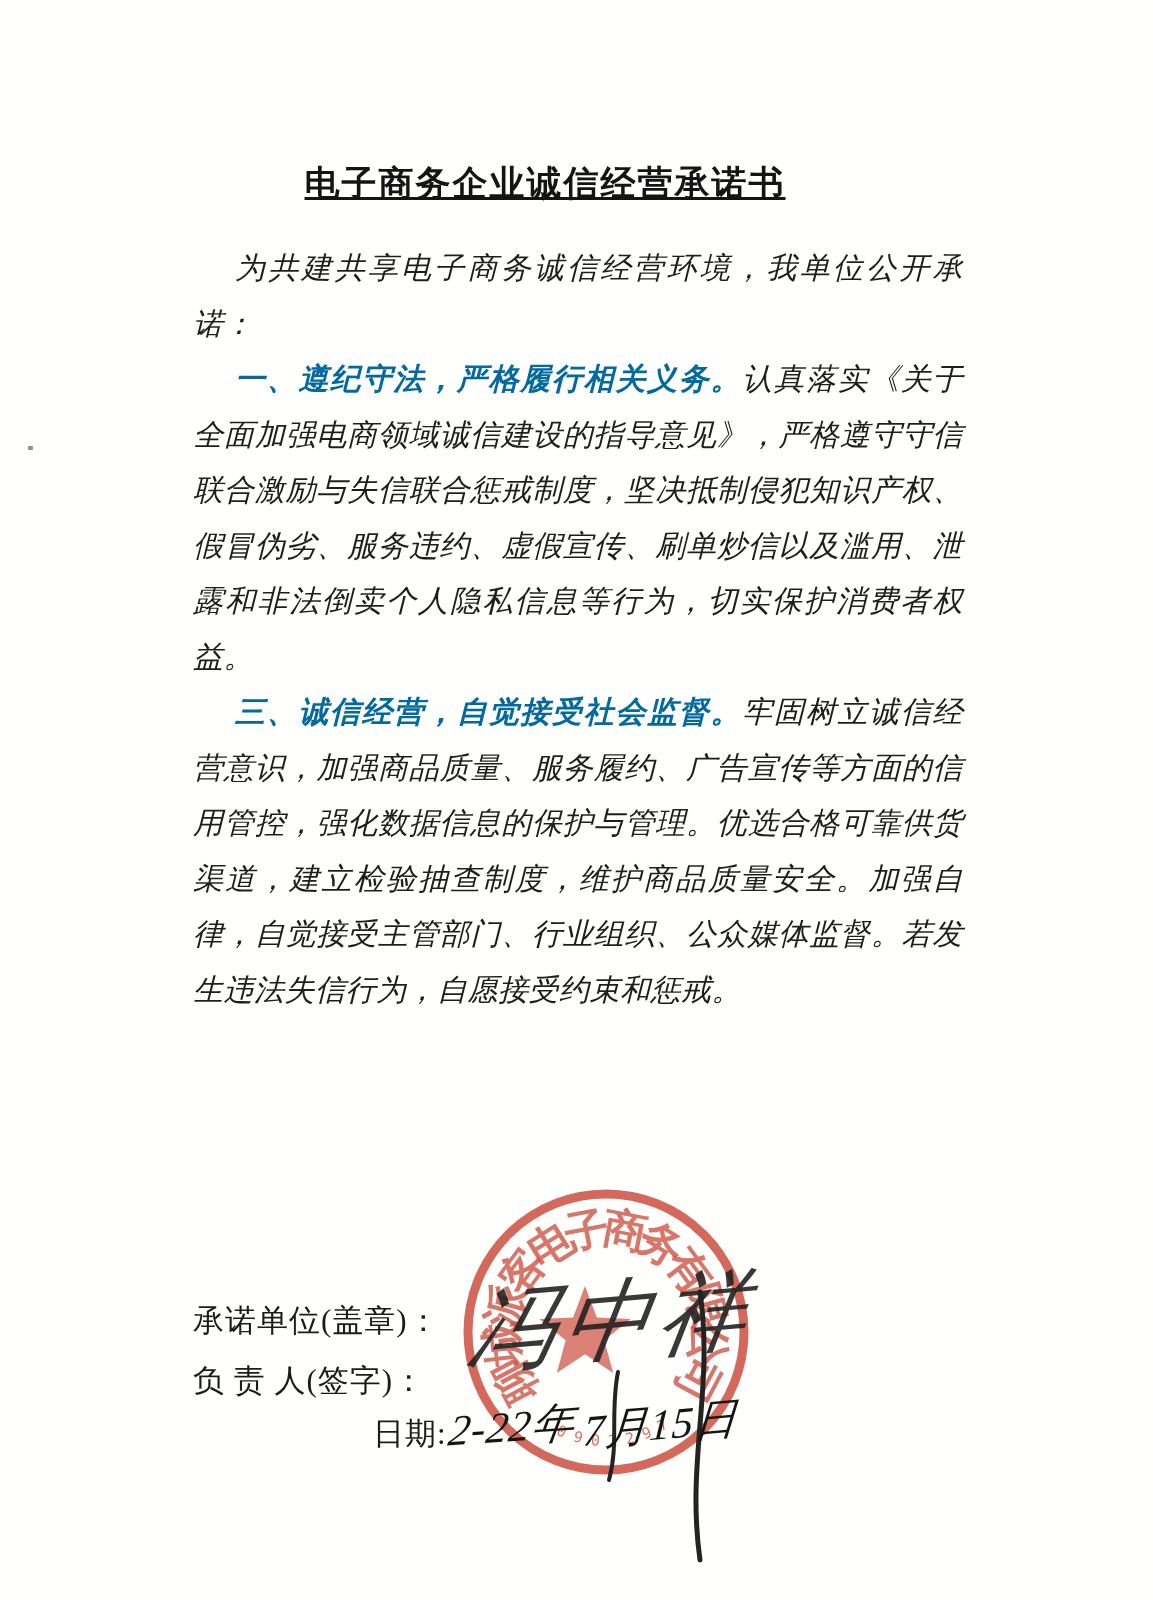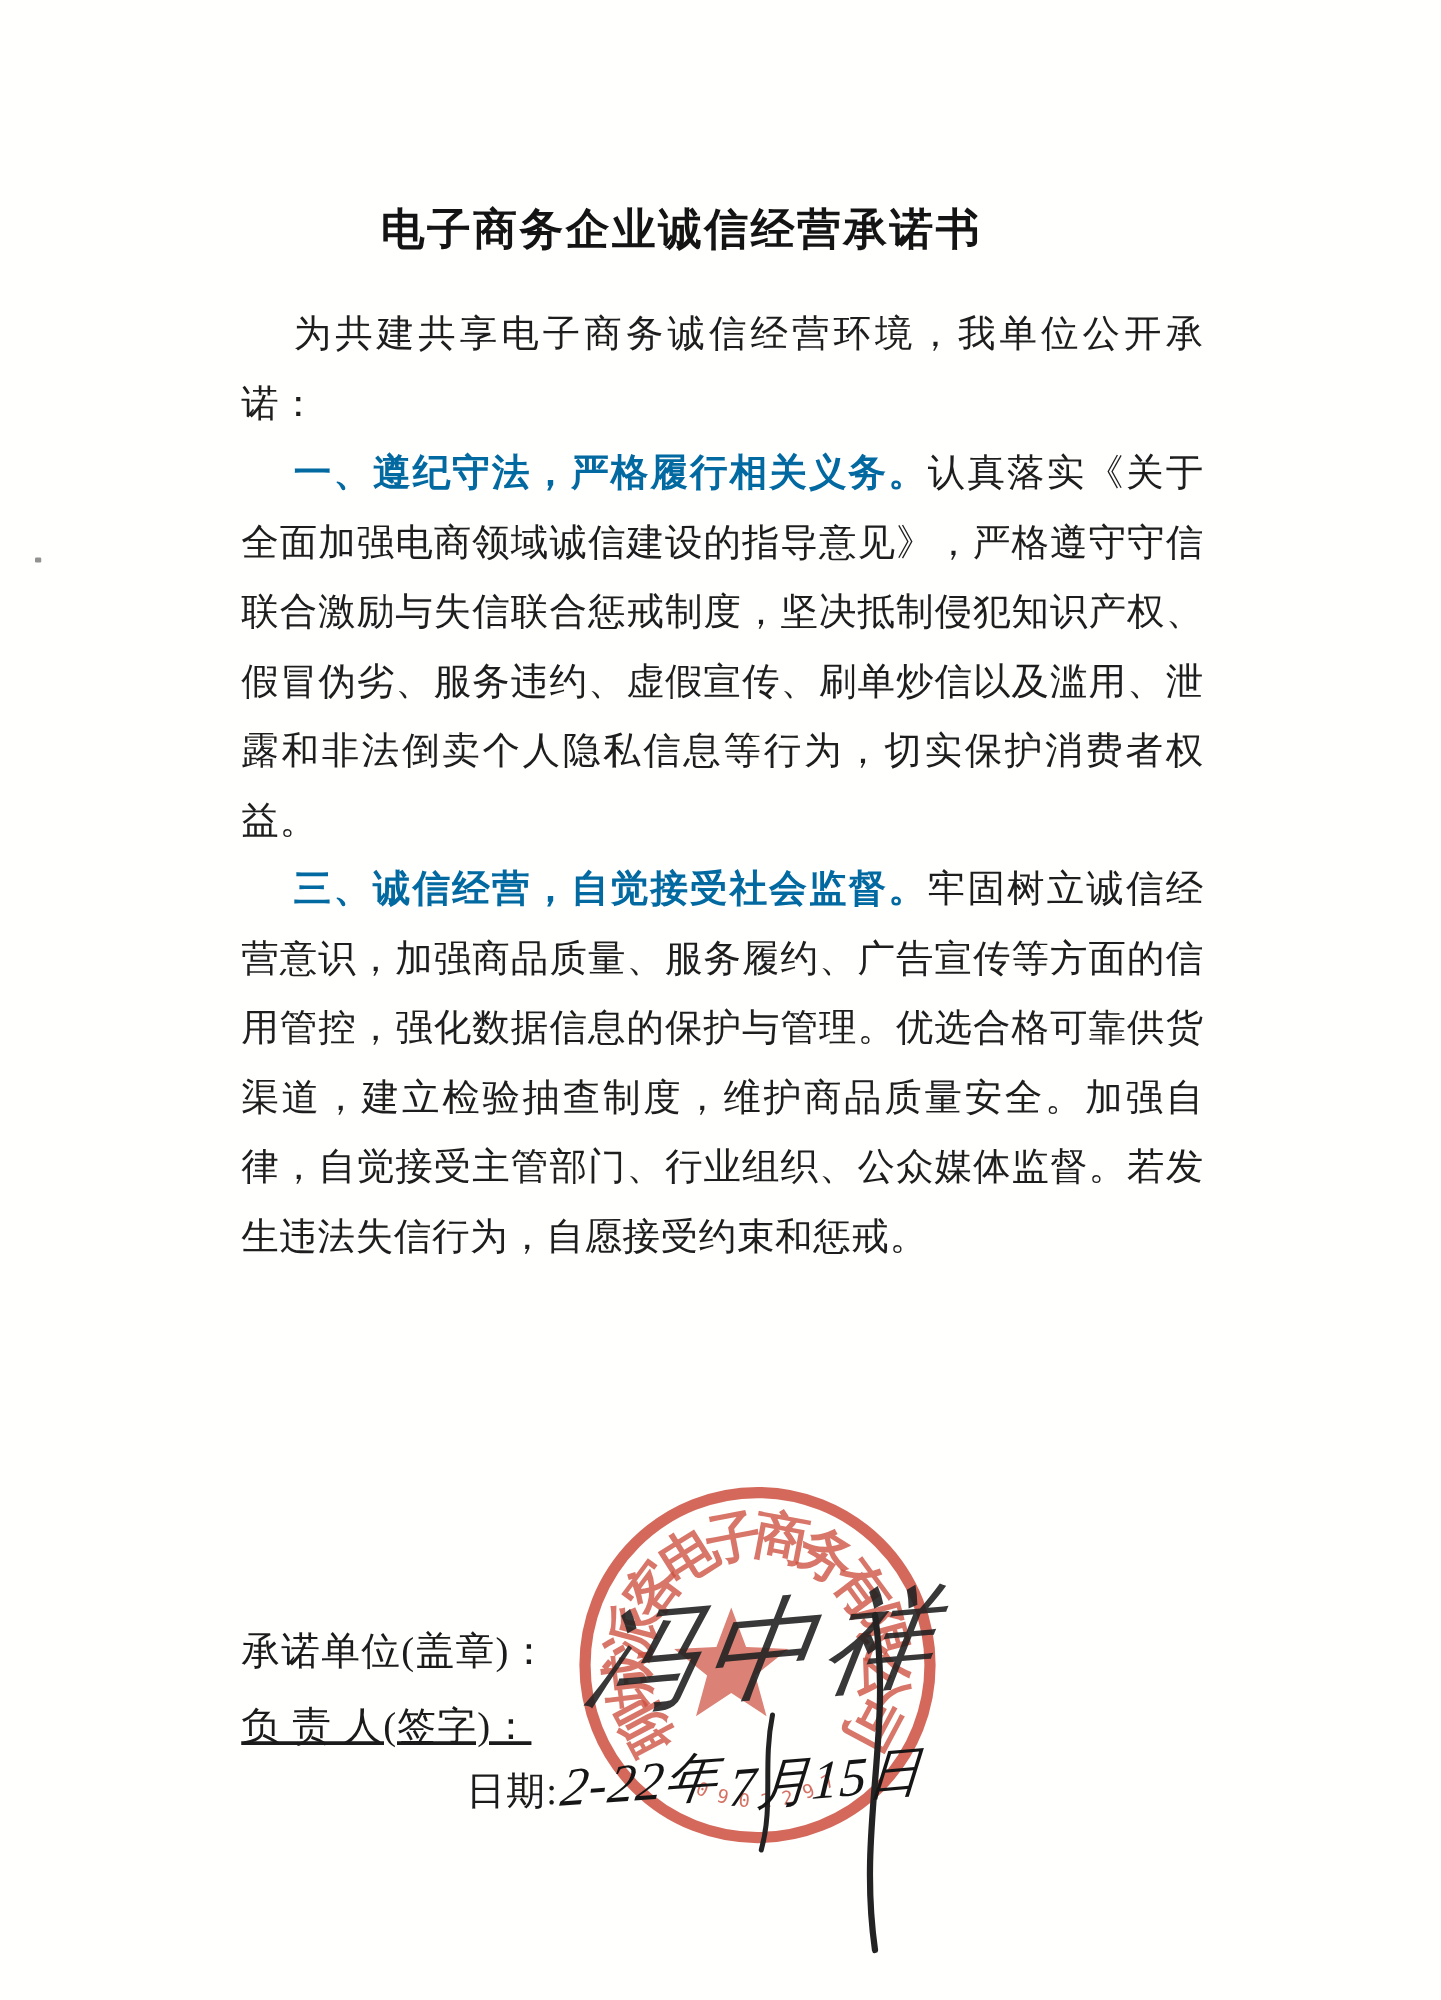--- a/index.html
+++ b/index.html
@@ -5,33 +5,33 @@
   html, body { margin:0; padding:0; background:#ffffff; }
   .page {
     position:relative; width:1153px; height:1600px; background:#fffffe;
     overflow:hidden;
     font-family:"Liberation Serif","DejaVu Serif",serif;
     color:#1d1d1d;
   }
   .title {
     position:absolute; left:0; top:160px; width:1090px; margin:0;
     text-align:center; font-size:35px; font-weight:bold; letter-spacing:2px;
-    color:#141414; z-index:1;
+    color:#141414; z-index:1;text-decoration:underline;
   }
   .body-text {
     position:absolute; left:193px; top:240px; width:770px;
     font-size:30px; line-height:55.5px; letter-spacing:0.5px;
     text-align:justify; z-index:1; color:#1e1e1e;
   }
-  .para { margin:0; text-indent:42px; }
+  .para { margin:0; text-indent:42px;font-style:italic; }
   .para .lead { font-weight:bold; color:#0369a1; }
 
   .footer-line { position:absolute; font-size:31px; letter-spacing:1px; z-index:6; color:#1b1b1b; }
   .unit-line   { left:193px; top:1300px; }
-  .person-line { left:193px; top:1360px;text-decoration:underline; }
+  .person-line { left:193px; top:1360px; }
   .date-line   { left:373px; top:1408px; }
 
   .hand {
     display:inline-block; font-style:italic; line-height:1;
     position:relative; color:#151515; white-space:nowrap;
   }
   .hand-year { font-size:43px; transform:rotate(-4deg) skewX(-12deg); top:-3px; margin-left:2px; }
   .hand-md   { font-size:43px; transform:rotate(-5deg) skewX(-9deg); top:-5px; margin-left:8px; }
 
   .stamp {

